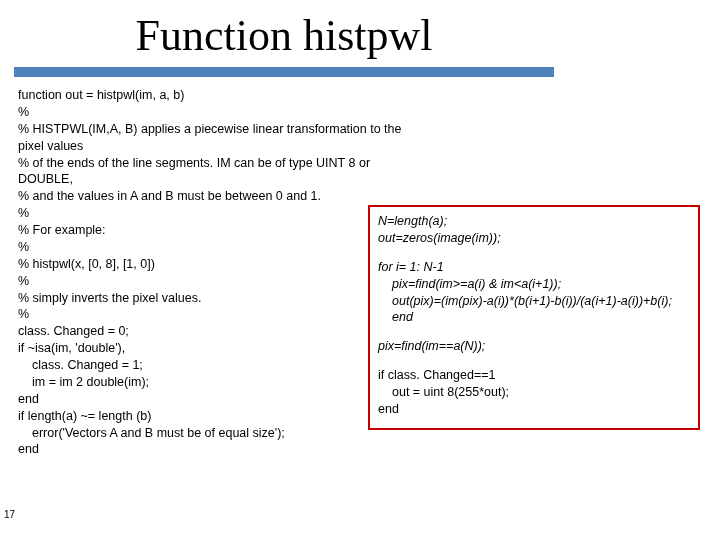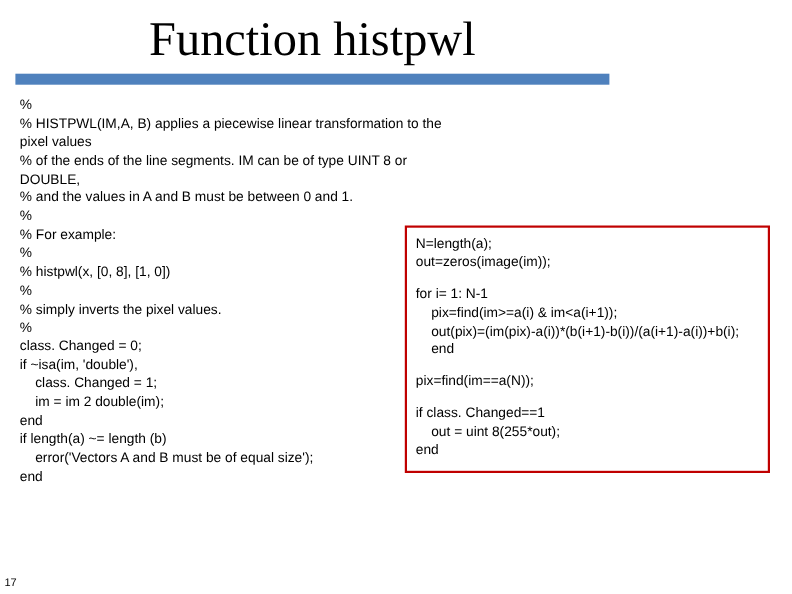--- a/index.html
+++ b/index.html
@@ -33,40 +33,41 @@
     position: absolute;
     left: 368px;
     top: 118px;
     width: 332px;
     border: 2px solid #c00000;
     padding: 6px 8px 10px 8px;
     font-size: 12.5px;
     line-height: 1.35;
   }
   .right-box p { margin: 0; }
-  .rb-group { margin-bottom: 12px; }
+  .rb-group { margin-bottom: 12px; font-style: italic; }
   .rb-in { padding-left: 14px; }
   .page-num {
     position: absolute;
     left: 4px;
-    bottom: 4px;
+    bottom: 20px;
     font-size: 10px;
   }
 </style>
 </head>
 <body>
 
 <div class="slide">
 
   <div class="title">Function histpwl</div>
   <div class="hr"></div>
 
   <div class="body">
 
     <div class="left-col">
+      <div>function out = histpwl(im, a, b)</div>
       <div>%</div>
       <div>% HISTPWL(IM,A, B) applies a piecewise linear transformation to the pixel values</div>
       <div>% of the ends of the line segments. IM can be of type UINT 8 or DOUBLE,</div>
       <div>% and the values in A and B must be between 0 and 1.</div>
       <div>%</div>
       <div>% For example:</div>
       <div>%</div>
       <div>%   histpwl(x, [0, 8], [1, 0])</div>
       <div>%</div>
       <div>% simply inverts the pixel values.</div>

